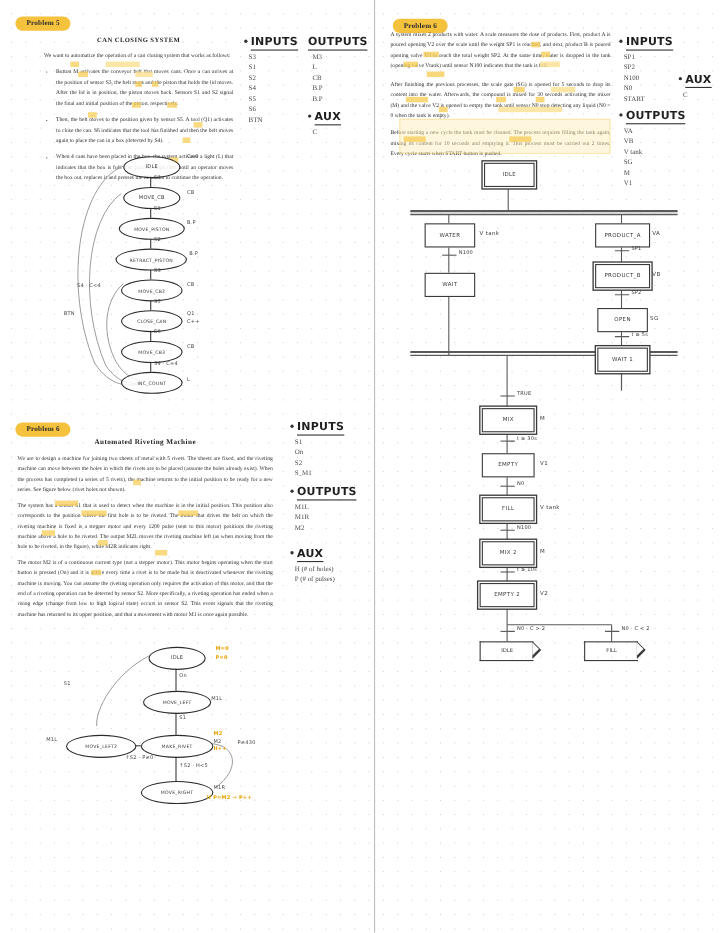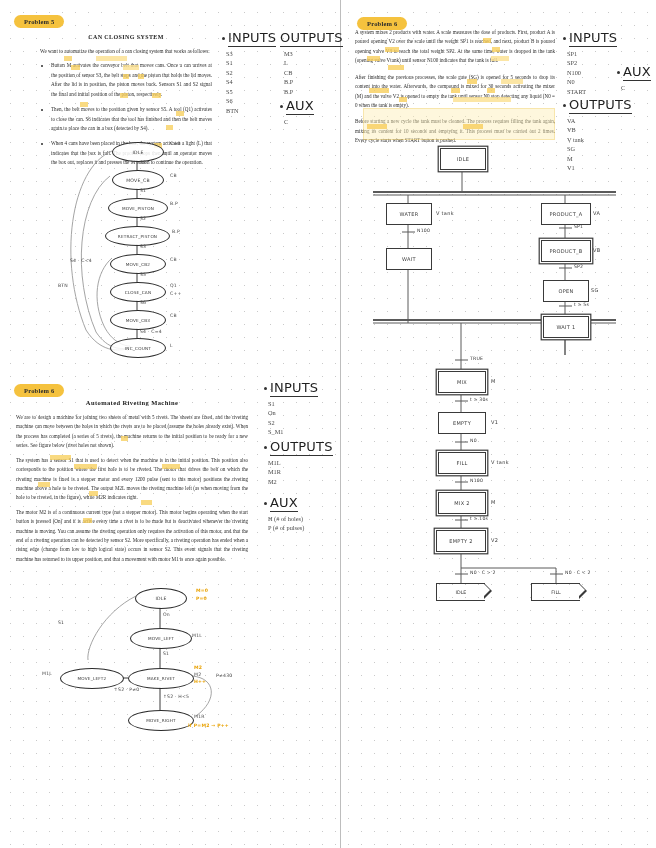--- a/index.html
+++ b/index.html
@@ -41,21 +41,21 @@
   }
   .doc-title.mixed{text-transform:none;font-size:6.5px;}
   .para{
     font-size:5.1px;line-height:1.85;text-align:justify;color:#2e2e2e;
     margin:0 0 5px 0;
   }
   ul.bullets{margin:4px 0 0 0;padding-left:11px;}
   ul.bullets li{font-size:5.1px;line-height:1.85;text-align:justify;margin-bottom:6px;color:#2e2e2e;}
   .hand-head{
     font-family:"DejaVu Sans", sans-serif;
-    font-weight:normal;font-size:13px;color:#1f1f1f;
+    font-weight:bold;font-size:10px;color:#1f1f1f;
     letter-spacing:.2px;
     border-bottom:1.3px solid #333;
     display:inline-block;padding-bottom:1px;
   }
   .bulletdot{display:inline-block;width:3px;height:3px;border-radius:50%;background:#333;margin-right:3px;vertical-align:2px;}
   .hand-item{display:block;margin:2.5px 0 0 4px;font-size:6.3px;color:#4a4a4a;}
 
   .io-block{position:absolute;}
 
   

